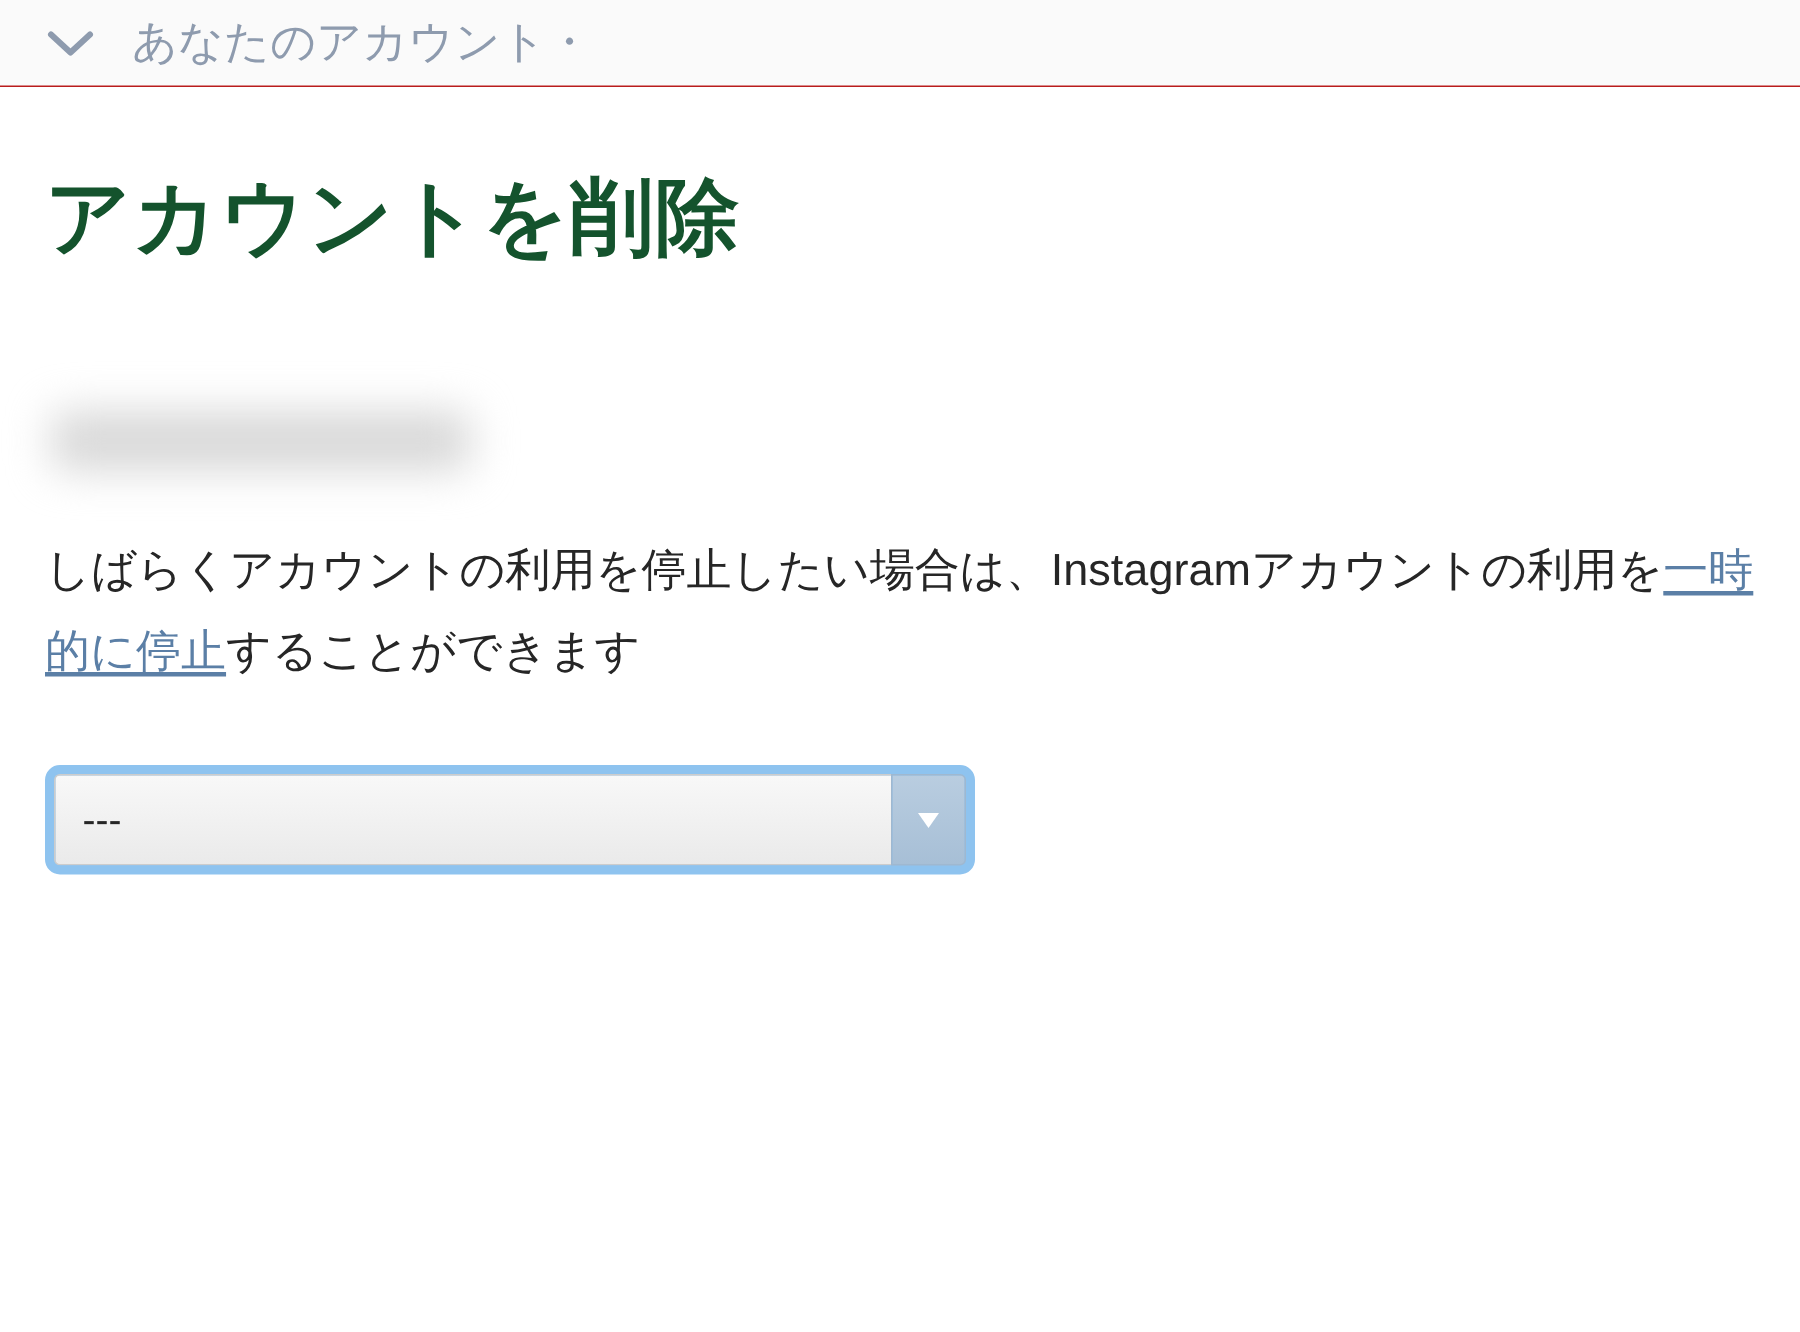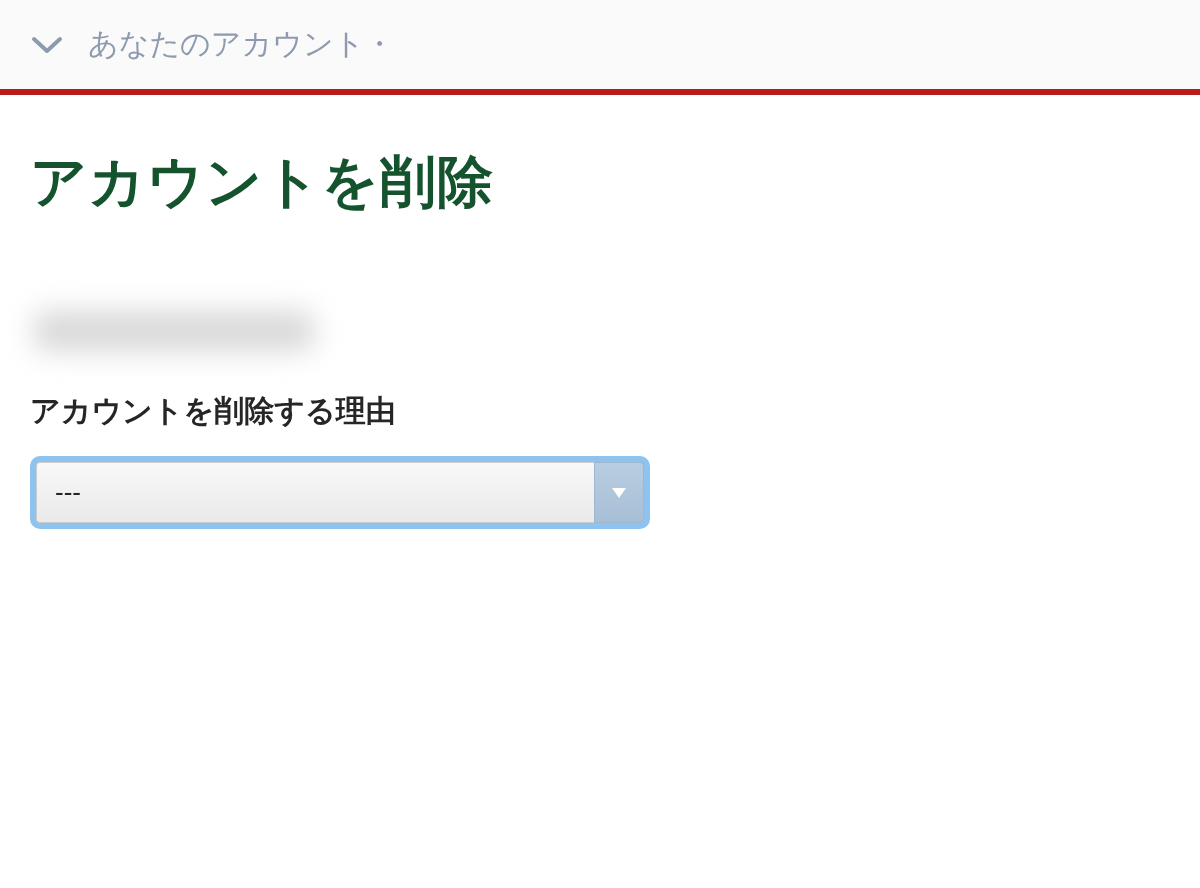--- a/index.html
+++ b/index.html
@@ -5,22 +5,22 @@
     * { box-sizing: border-box; margin: 0; padding: 0; }
     body {
       font-family: -apple-system, BlinkMacSystemFont, "Hiragino Sans", "Hiragino Kaku Gothic ProN", Meiryo, sans-serif;
       background: #ffffff;
       width: 1200px;
       height: 888px;
       overflow: hidden;
     }
     .header {
       background: #fafafa;
-      border-bottom: 6px solid #b91c1c;
-      padding: 24px 30px;
+      border-bottom: 1px solid #b91c1c;
+      padding: 8px 30px;
       display: flex;
       align-items: center;
       gap: 24px;
     }
     .chevron {
       color: #8e9bae;
       display: flex;
       align-items: center;
     }
     .chevron svg { width: 34px; height: 24px; }
@@ -114,22 +114,24 @@
   </span>
   <span class="breadcrumb">あなたのアカウント・</span>
 </div>
 
 <div class="main">
   <h1 class="page-title">アカウントを削除</h1>
 
   <div class="username-blur"></div>
 
 
+  <p class="body-text-2">
+    <span>しばらくアカウントの利用を停止したい場合は、Instagramアカウントの利用を</span><a class="link">一時的に停止</a><span>することができます</span>
+  </p>
 
-  <div class="form-label">アカウントを削除する理由</div>
 
   <div class="select-wrap">
     <div class="select-display">---</div>
     <div class="select-arrow">
       <svg viewBox="0 0 14 10">
         <polygon points="0,0 14,0 7,10" fill="#ffffff"></polygon>
       </svg>
     </div>
   </div>
 </div>

